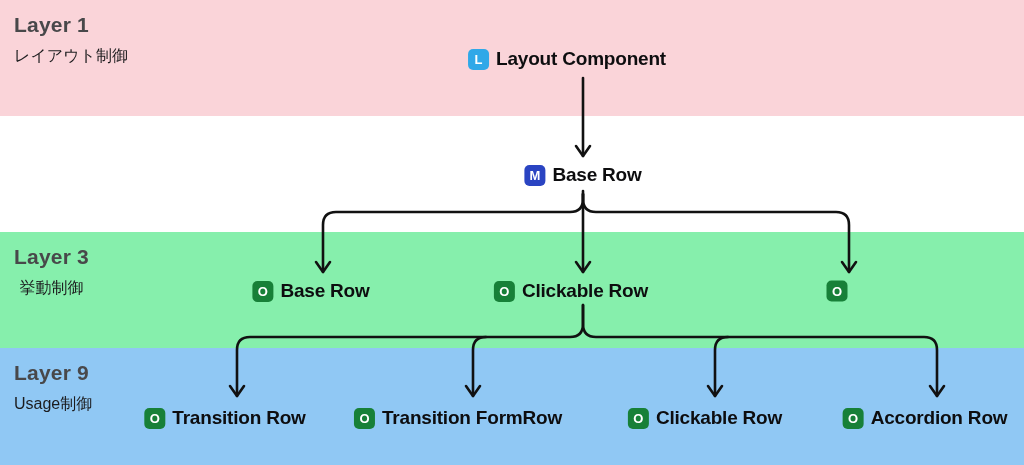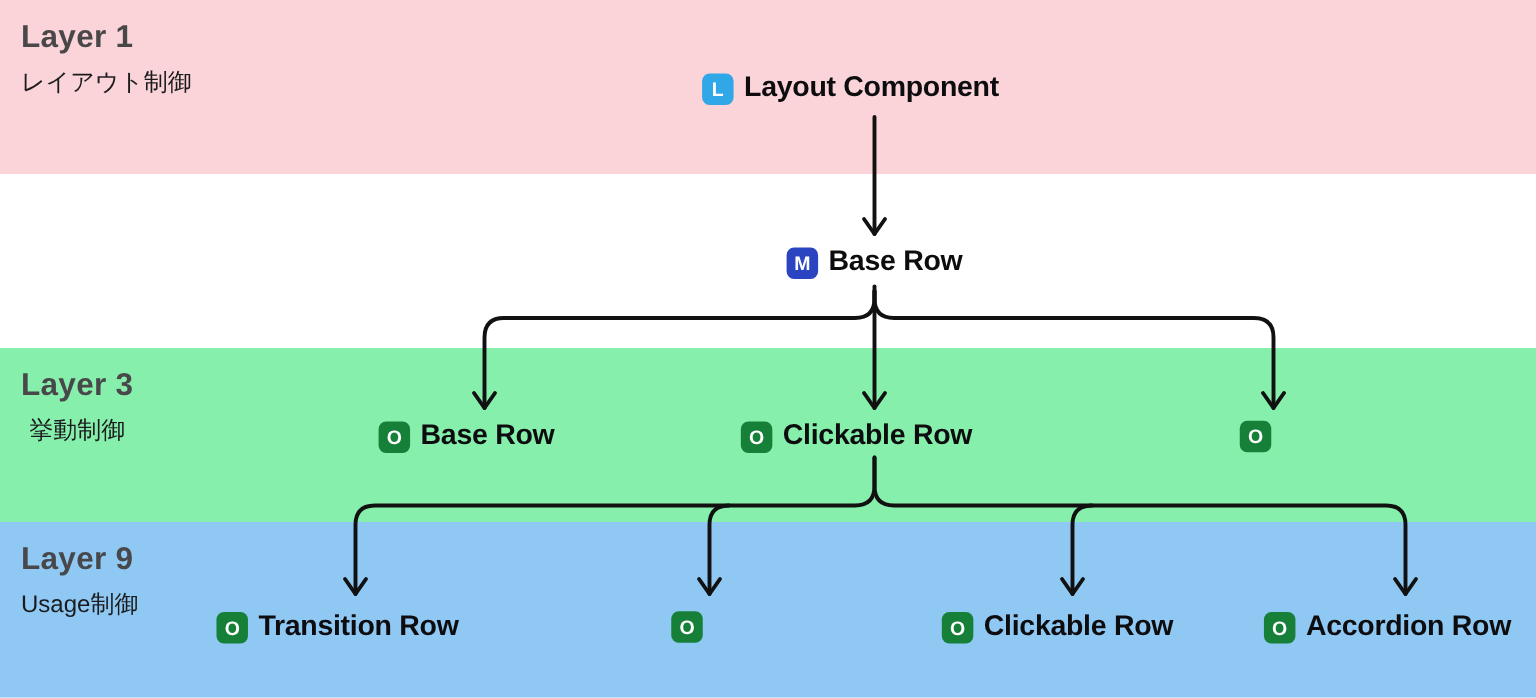--- a/index.html
+++ b/index.html
@@ -96,20 +96,21 @@
   </div>
   <div class="node" style="left: 837px; top: 291px;">
     <span class="badge" style="background: rgb(23, 128, 56);">O</span>
   </div>
   <div class="node" style="left: 225px; top: 418px;">
     <span class="badge" style="background: rgb(23, 128, 56);">O</span>
     <span class="node-label">Transition Row</span>
   </div>
   <div class="node" style="left: 458px; top: 418px;">
     <span class="badge" style="background: rgb(23, 128, 56);">O</span>
+    <span class="node-label">Transition FormRow</span>
   </div>
   <div class="node" style="left: 705px; top: 418px;">
     <span class="badge" style="background: rgb(23, 128, 56);">O</span>
     <span class="node-label">Clickable Row</span>
   </div>
   <div class="node" style="left: 925px; top: 418px;">
     <span class="badge" style="background: rgb(23, 128, 56);">O</span>
     <span class="node-label">Accordion Row</span>
   </div>
 

